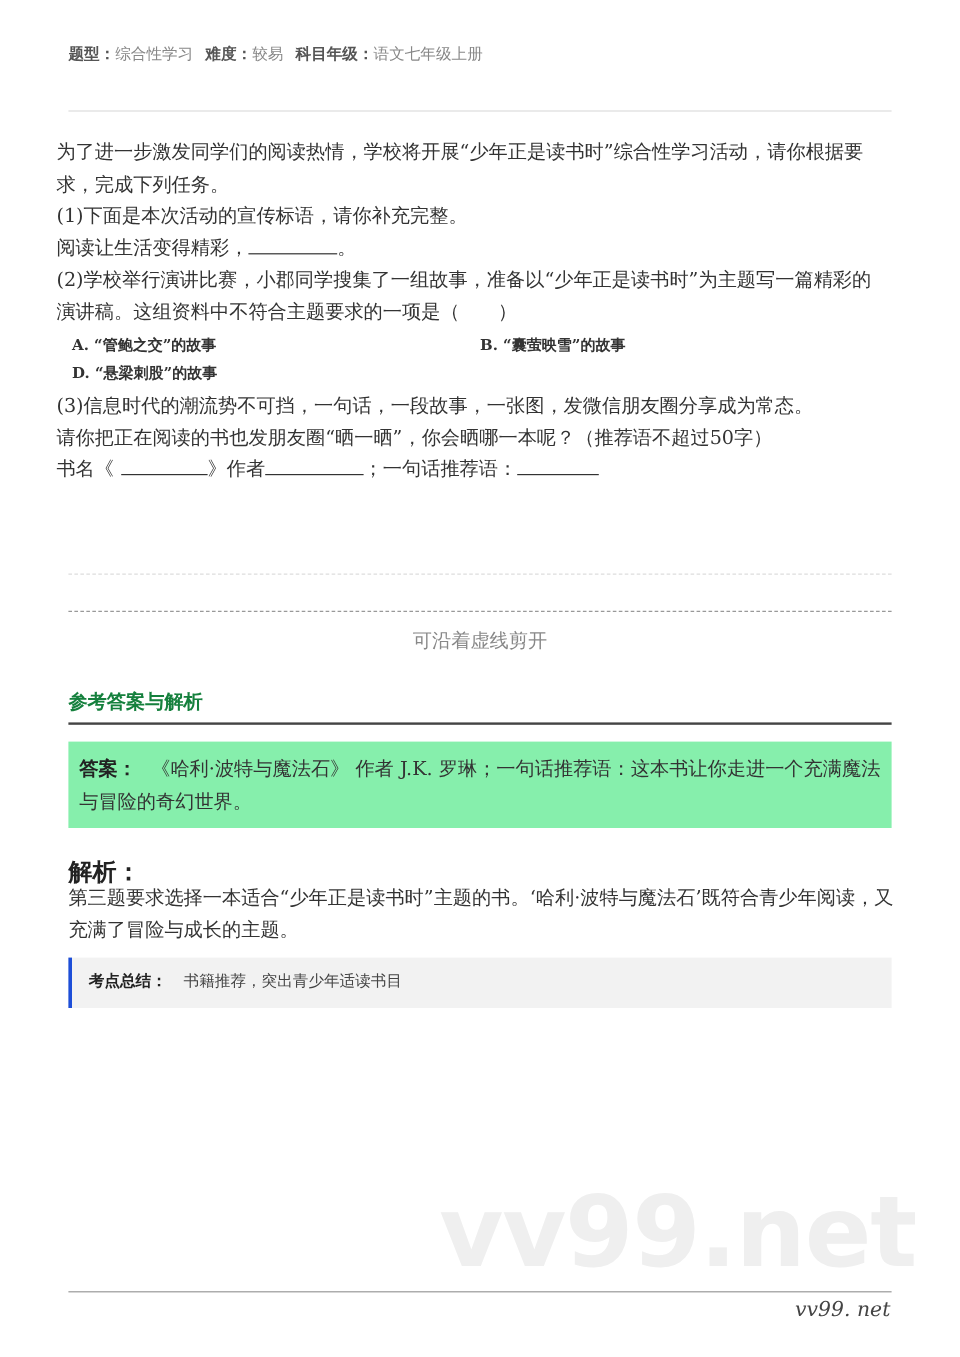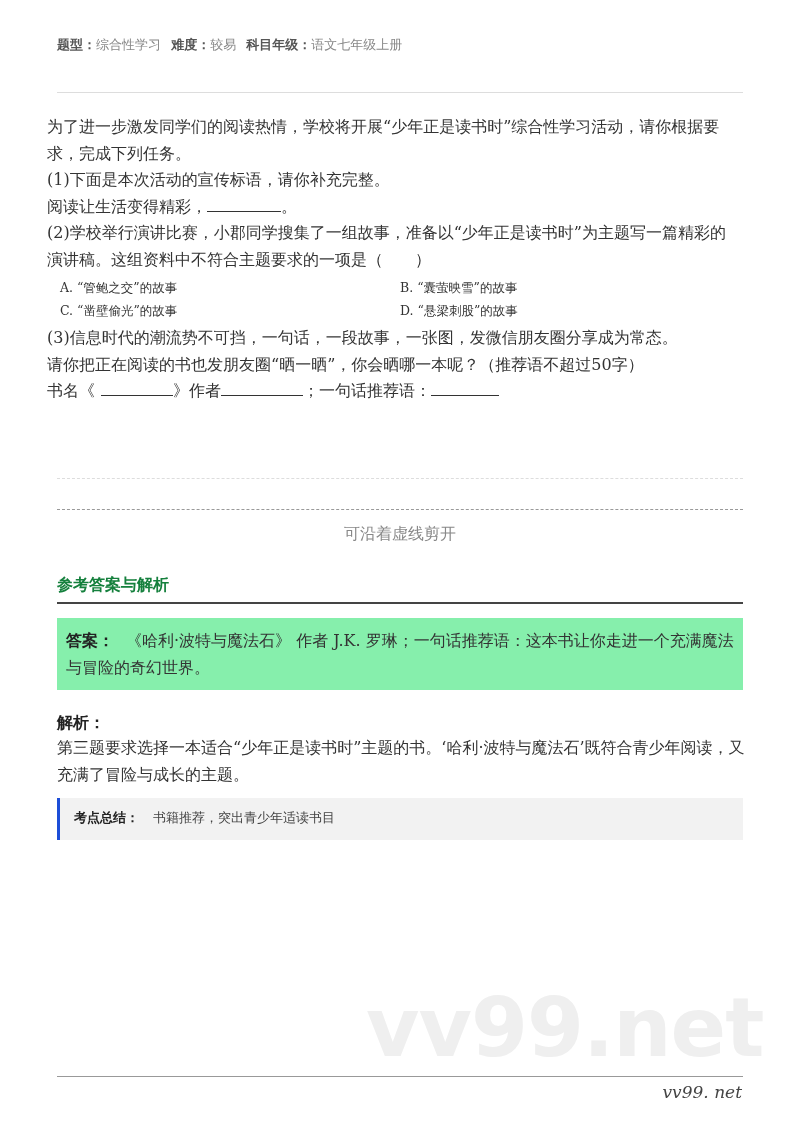--- a/index.html
+++ b/index.html
@@ -6,33 +6,33 @@
     body { width:800px; height:1131px; position:relative; overflow:hidden;
            font-family:"DejaVu Serif", "Liberation Serif", serif; color:#333; }
     .meta { position:absolute; left:57px; top:36px; font-size:13px; color:#888;
             font-family:"DejaVu Sans", "Liberation Sans", sans-serif; }
     .meta b { color:#555; font-weight:bold;margin-top:16px; }
     .meta .val { margin-right:6px; color:#888; font-family:"DejaVu Serif", serif; }
     .meta-rule { position:absolute; left:57px; width:686px; top:92px; height:1px; background:#ddd; }
     .q { position:absolute; left:47px; width:690px; font-size:16px; line-height:26.5px; color:#333; }
     .q p { margin:0; }
     .options { position:absolute; left:60px; width:680px; font-size:12.5px; color:#333; line-height:23px; top:276px; }
-    .opt-row { display:flex; }
+    .opt-row { display:flex;font-weight:bold; }
     .opt-row span { width:343px; }
     .blank { display:inline-block; border-bottom:1px solid #333; height:14px; vertical-align:baseline; }
     .dash-faint { position:absolute; left:57px; width:686px; top:478px; border-top:1px dashed #ddd; }
     .dash { position:absolute; left:57px; width:686px; top:509px; border-top:1.5px dashed #999; }
     .cut-text { position:absolute; left:0; width:800px; top:524px; text-align:center; font-size:16px; color:#888; }
     .sec-title { position:absolute; left:57px; top:575px; font-size:16px; font-weight:bold; color:#15803d;
                  font-family:"DejaVu Sans", "Liberation Sans", sans-serif; }
     .sec-rule { position:absolute; left:57px; width:686px; top:602px; height:2px; background:#444; }
     .answer-box { position:absolute; left:57px; width:686px; top:618px; height:72px; background:#86efac; }
     .answer-text { position:absolute; left:9px; top:9px; width:670px; font-size:16px; line-height:27px; color:#333; }
     .answer-text b { font-family:"DejaVu Sans", "Liberation Sans", sans-serif; color:#222; margin-right:12px; }
-    .analysis-label { position:absolute; left:57px; top:713px; font-size:16px; font-weight:bold; color:#222;
+    .analysis-label { position:absolute; left:57px; top:713px; font-size:20px; font-weight:bold; color:#222;
                       font-family:"DejaVu Sans", "Liberation Sans", sans-serif; }
     .analysis-text { position:absolute; left:57px; top:734px; width:690px; font-size:16px; line-height:27px; color:#333; }
     .summary-box { position:absolute; left:57px; width:686px; top:798px; height:42px; background:#f2f2f2;
                    border-left:3px solid #1d4ed8; box-sizing:border-box; }
     .summary-text { position:absolute; left:14px; top:11px; font-size:13px; color:#444; }
     .summary-text b { font-family:"DejaVu Sans", "Liberation Sans", sans-serif; color:#222; margin-right:14px; }
     .watermark { position:absolute; left:366px; top:980px; font-size:82px; font-weight:bold; color:#efefef;
                  font-family:"DejaVu Sans", "Liberation Sans", sans-serif; letter-spacing:-1px; }
     .footer-rule { position:absolute; left:57px; width:686px; top:1076px; height:1px; background:#999; }
     .footer-text { position:absolute; right:58px; top:1082px; font-size:17px; font-style:italic; color:#444; }
@@ -53,21 +53,20 @@
   <p><span>阅读让生活变得精彩，</span><span class="blank" style="width:74px;"></span><span>。</span></p>
   <p>(2)学校举行演讲比赛，小郡同学搜集了一组故事，准备以“少年正是读书时”为主题写一篇精彩的演讲稿。这组资料中不符合主题要求的一项是（　　）</p>
 </div>
 
 <div class="options">
   <div class="opt-row">
     <span>A. “管鲍之交”的故事</span>
     <span>B. “囊萤映雪”的故事</span>
   </div>
   <div class="opt-row">
-    <span>C. “凿壁偷光”的故事</span>
     <span>D. “悬梁刺股”的故事</span>
   </div>
 </div>
 
 <div class="q" style="top:325px;">
   <p>(3)信息时代的潮流势不可挡，一句话，一段故事，一张图，发微信朋友圈分享成为常态。</p>
   <p>请你把正在阅读的书也发朋友圈“晒一晒”，你会晒哪一本呢？（推荐语不超过50字）</p>
   <p><span>书名《</span><span class="blank" style="width:72px;margin-left:6px;"></span><span>》作者</span><span class="blank" style="width:82px;"></span><span>；一句话推荐语：</span><span class="blank" style="width:68px;"></span></p>
 </div>
 

